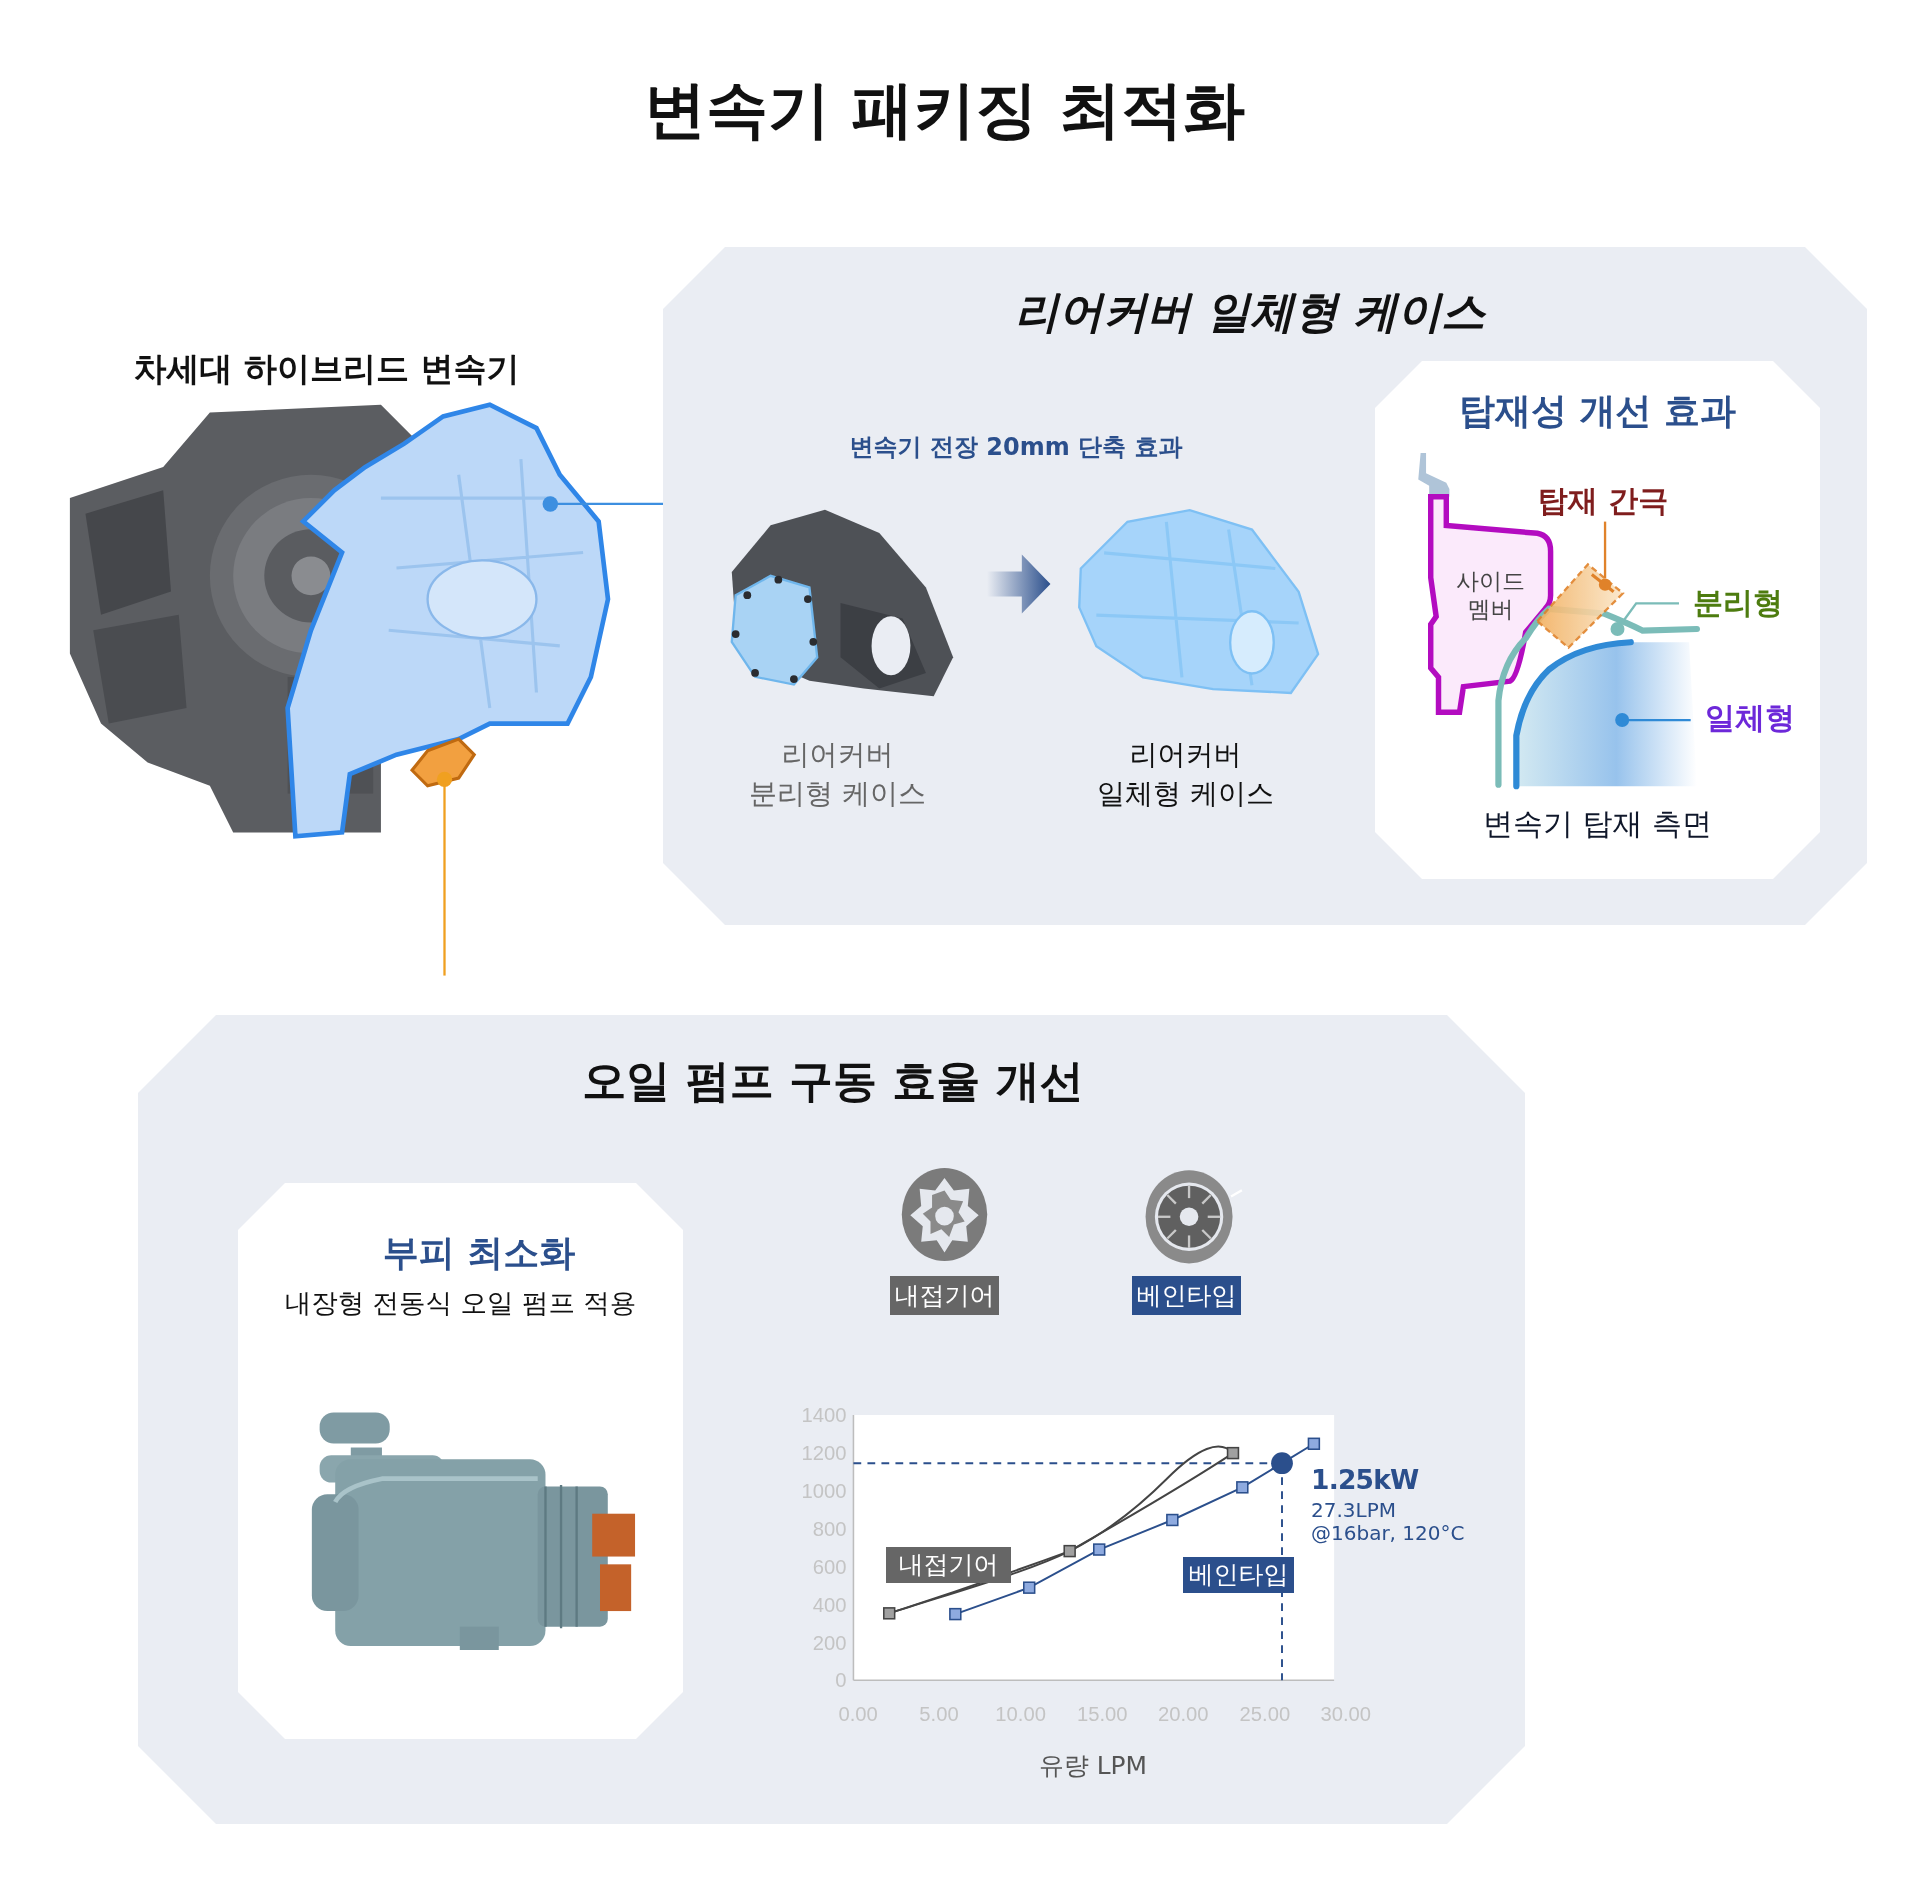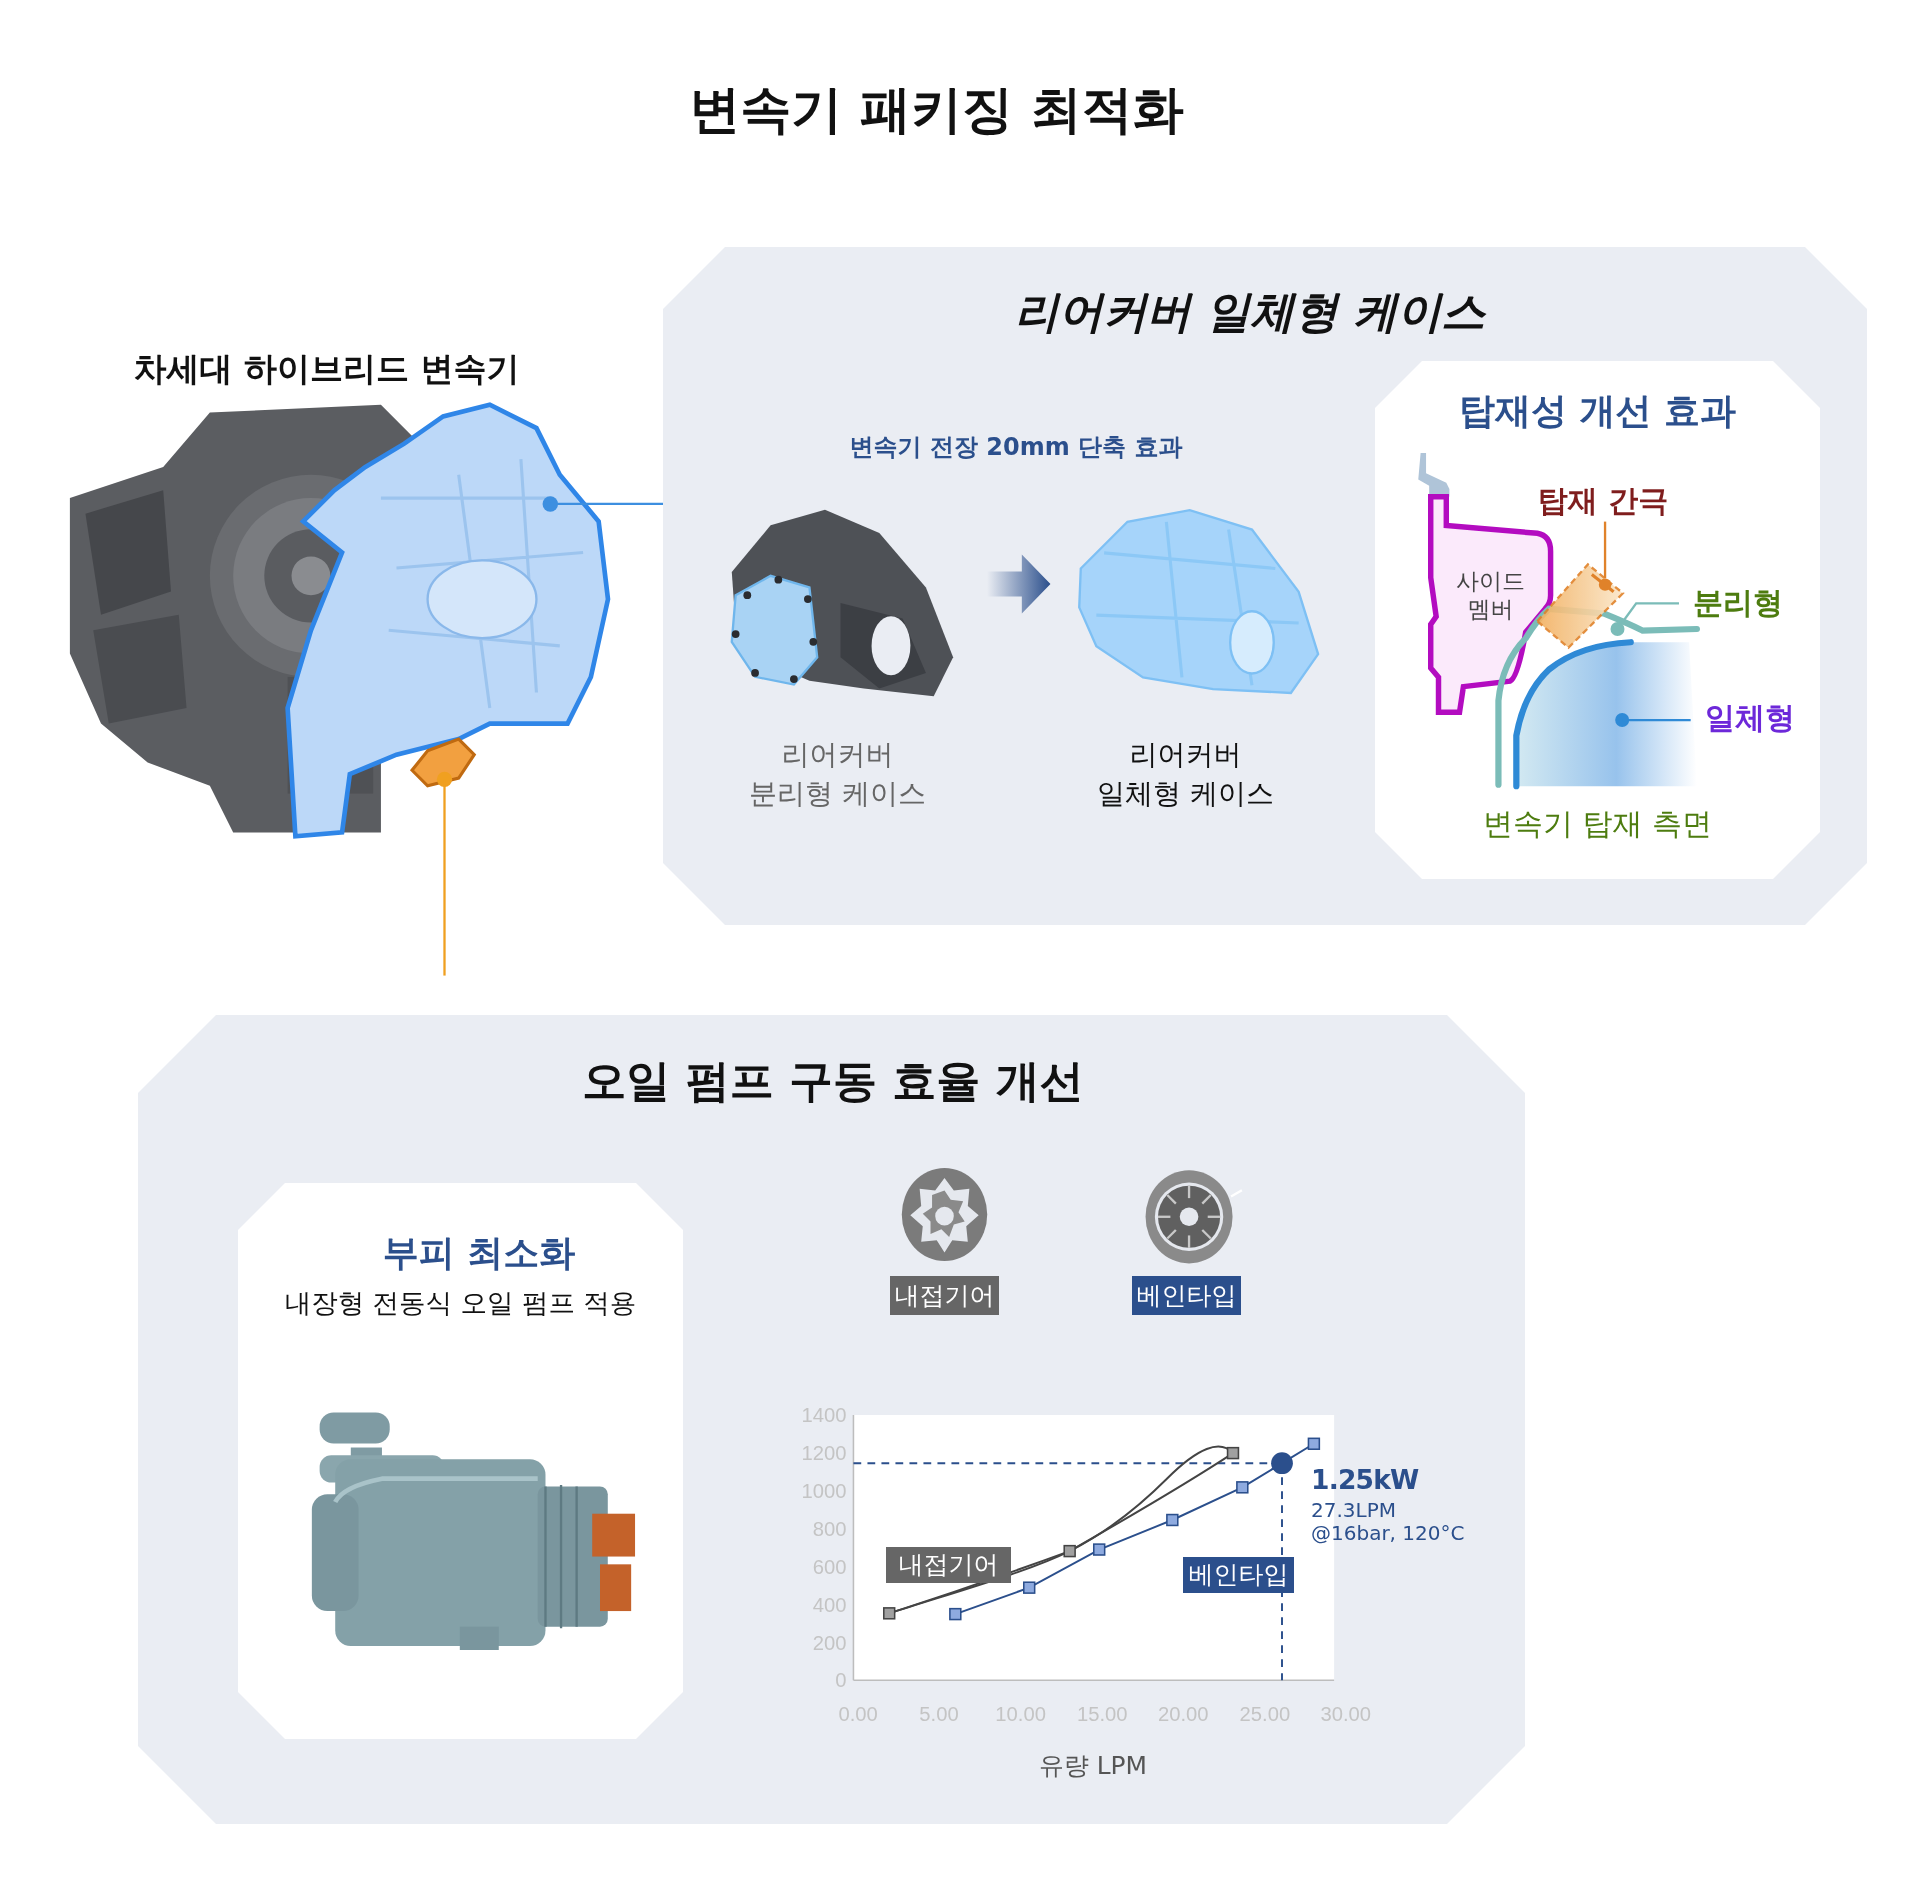--- a/index.html
+++ b/index.html
@@ -11,21 +11,21 @@
   .panel { position:absolute; background:#eaedf3; }
   .card { position:absolute; background:#ffffff; }
   .badge { position:absolute; color:#fff; font-size:25px; line-height:39px; height:39px;
            text-align:center; border-radius:0; white-space:nowrap; }
   .navy { color:#2b4f8c; }
   svg { position:absolute; overflow:visible; }
 </style>
 </head>
 <body>
 
-<div class="abs center-text bold" style="left:0; width:1873px; top:72px; font-size:51px; line-height:75px;">변속기 패키징 최적화</div>
+<div class="abs center-text bold" style="left:8px; width:1873px; top:72px; font-size:62px; line-height:75px;">변속기 패키징 최적화</div>
 
 <div class="abs center-text bold" style="left:132px; width:389px; top:349px; font-size:33px; line-height:40px;">차세대 하이브리드 변속기</div>
 
 <svg style="left:54px; top:397px;" width="545" height="451" viewBox="0 0 700 580">
 
   <path d="M20 130 L140 90 L200 20 L420 10 L470 60 L470 200 L420 260 L420 560 L230 560 L200 500 L120 470 L60 420 L20 330 Z" fill="#5b5d61"></path>
   <path d="M40 150 L140 120 L150 250 L60 280 Z" fill="#45474b"></path>
   <path d="M50 300 L160 280 L170 400 L70 420 Z" fill="#4a4c50"></path>
   <rect x="300" y="360" width="110" height="150" fill="#4f5155"></rect>
   <circle cx="330" cy="230" r="130" fill="#6a6c70"></circle>
@@ -136,21 +136,21 @@
   <line x1="284" y1="365" x2="372" y2="365" stroke="#2f8ad6" stroke-width="3"></line>
 </svg>
 
 <div class="abs center-text bold" style="left:1525px; width:156px; top:483px; font-size:30px; line-height:36px; color:#7f1d1d;">탑재 간극</div>
 <div class="abs center-text" style="left:1432px; width:117px; top:567px; font-size:23px; line-height:28px; color:#444;">
   <div>사이드</div>
   <div>멤버</div>
 </div>
 <div class="abs bold" style="left:1693px; top:585px; font-size:30px; line-height:36px; color:#4d7c0f;">분리형</div>
 <div class="abs bold" style="left:1705px; top:700px; font-size:30px; line-height:36px; color:#6d28d9;">일체형</div>
-<div class="abs center-text" style="left:1375px; width:445px; top:806px; font-size:30px; line-height:36px; color:#4d7c0f;">변속기 탑재 측면</div>
+<div class="abs center-text" style="left:1375px; width:445px; top:806px; font-size:30px; line-height:36px; color:#0f172a;">변속기 탑재 측면</div>
 
 <div class="panel" style="left:138px; top:1015px; width:1387px; height:809px;
             clip-path:polygon(78px 0, calc(100% - 78px) 0, 100% 78px, 100% calc(100% - 78px), calc(100% - 78px) 100%, 78px 100%, 0 calc(100% - 78px), 0 78px);"></div>
 
 <div class="abs center-text bold" style="left:576px; width:514px; top:1054px; font-size:44px; line-height:53px;">오일 펌프 구동 효율 개선</div>
 
 <div class="card" style="left:238px; top:1183px; width:445px; height:556px;
             clip-path:polygon(47px 0, calc(100% - 47px) 0, 100% 47px, 100% calc(100% - 47px), calc(100% - 47px) 100%, 47px 100%, 0 calc(100% - 47px), 0 47px);"></div>
 <div class="abs center-text bold navy" style="left:238px; width:482px; top:1231px; font-size:36px; line-height:44px;">부피 최소화</div>
 <div class="abs center-text" style="left:238px; width:445px; top:1286px; font-size:26.5px; line-height:34px;">내장형 전동식 오일 펌프 적용</div>

